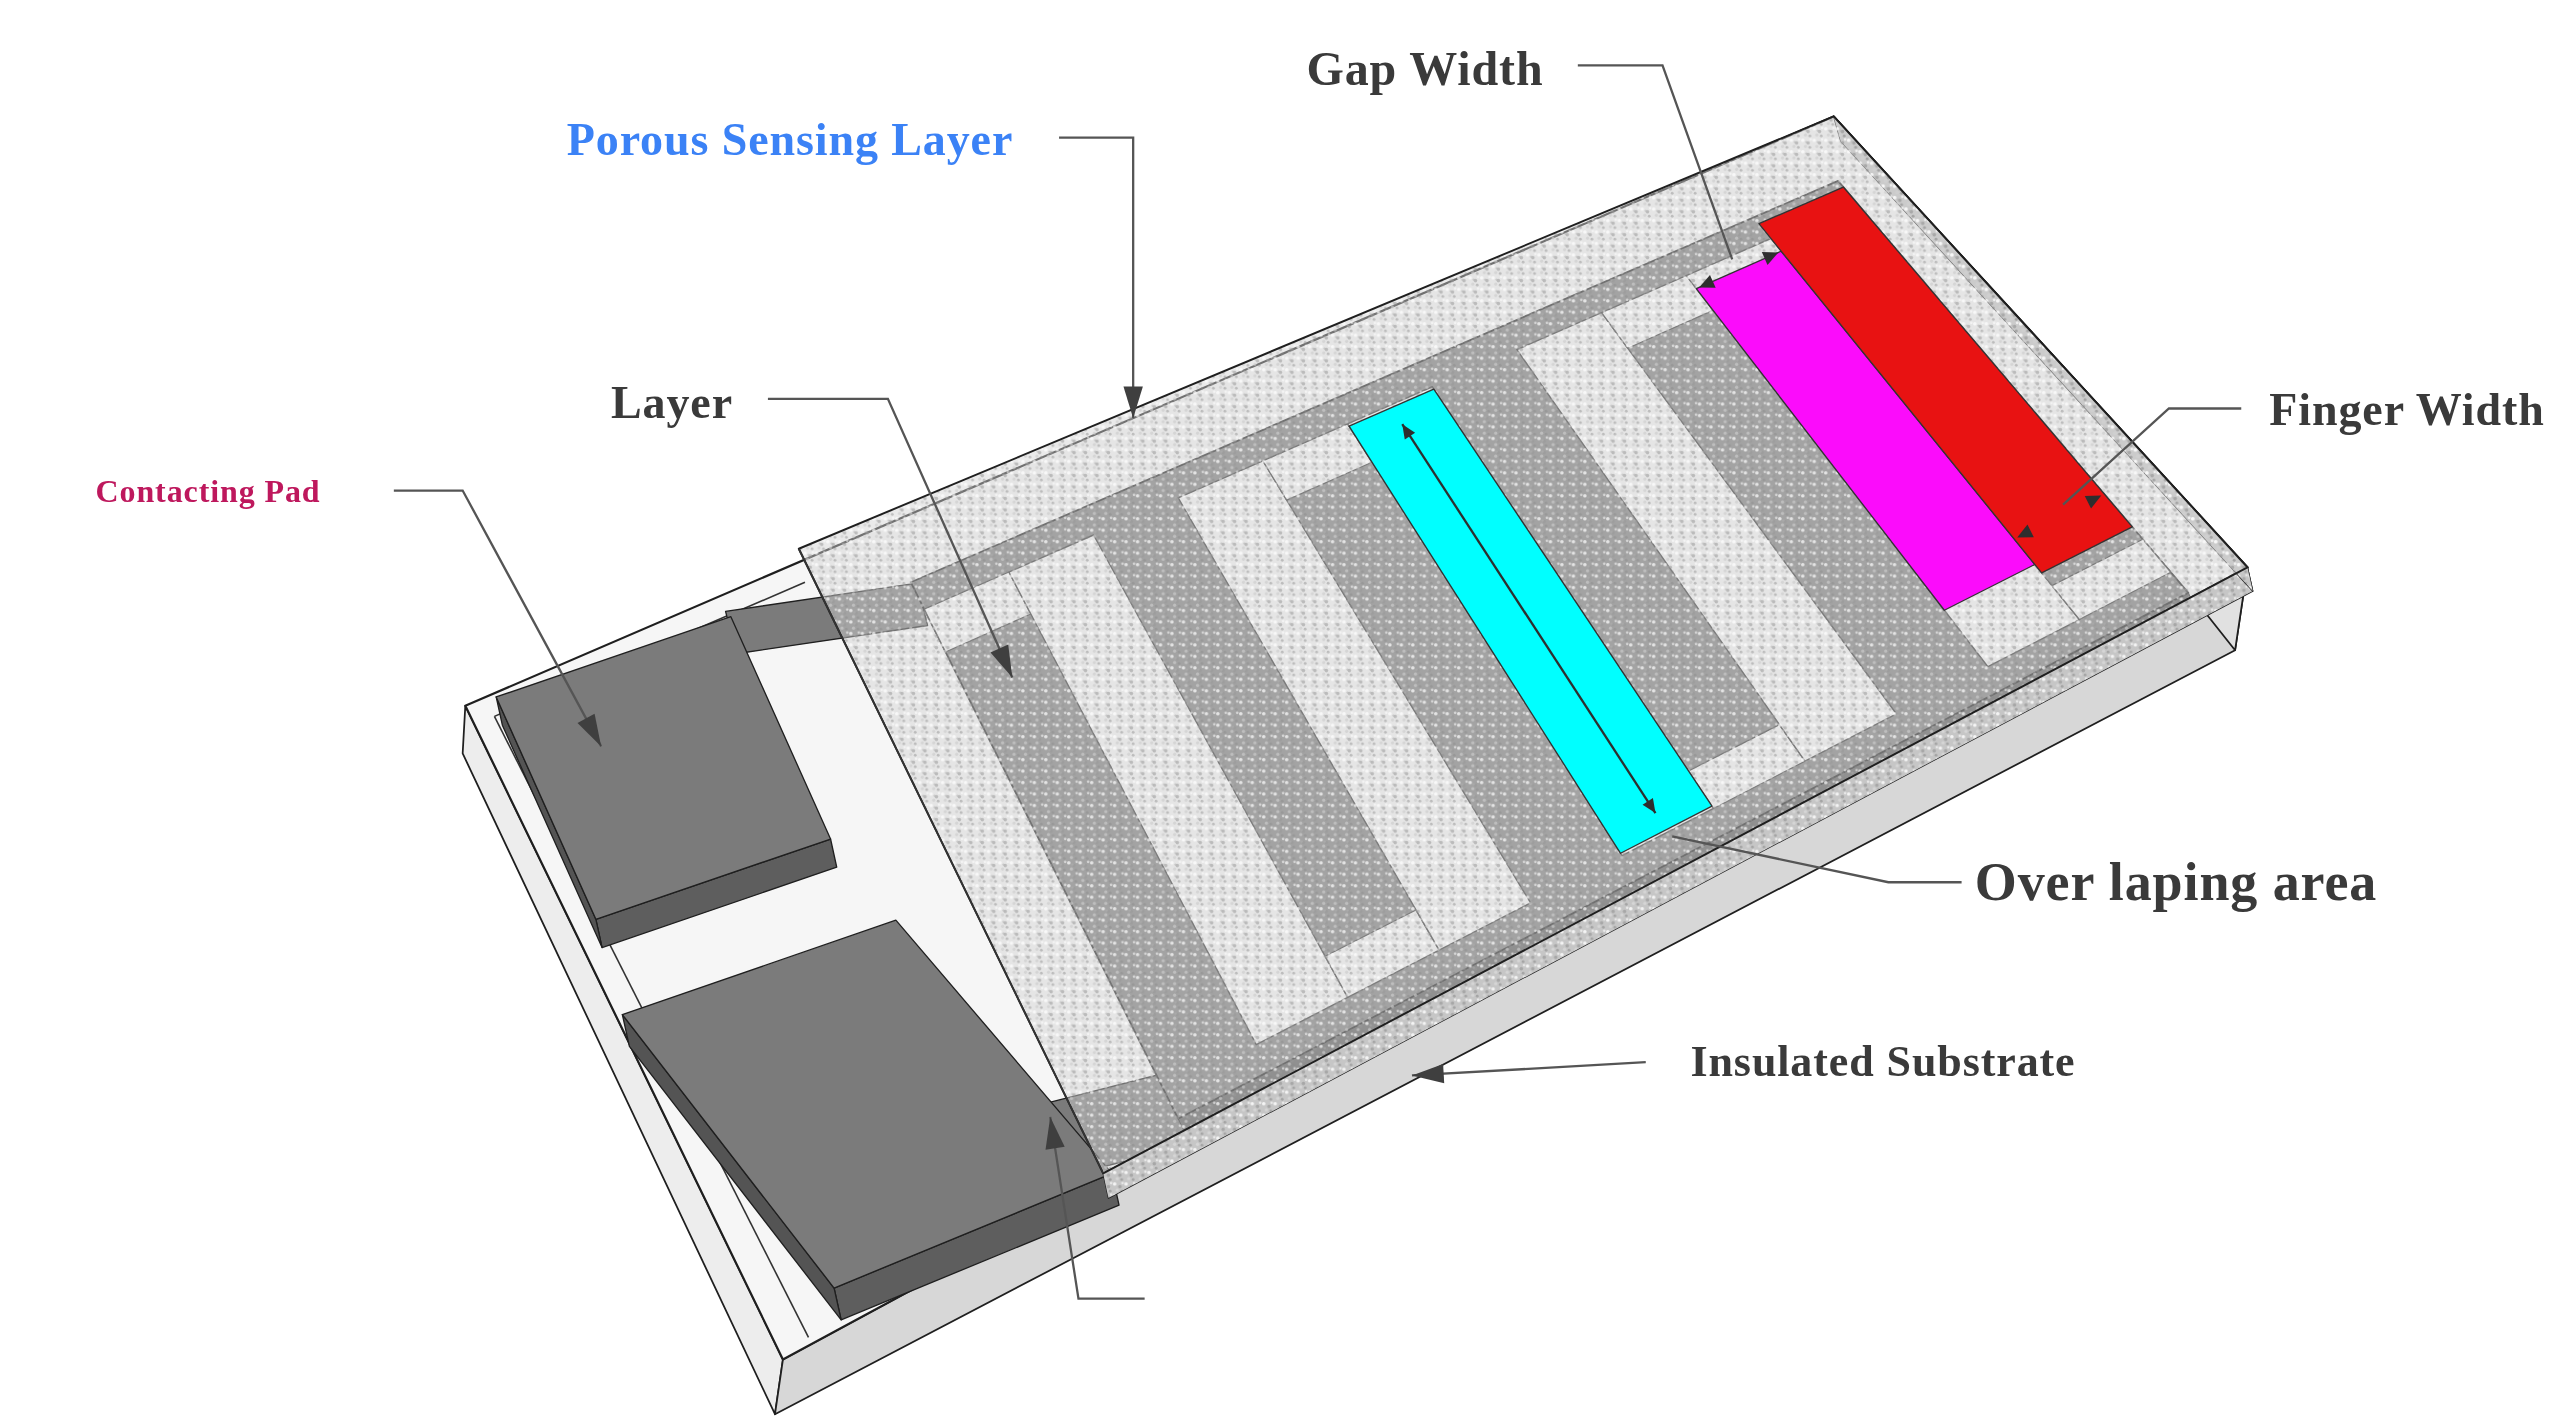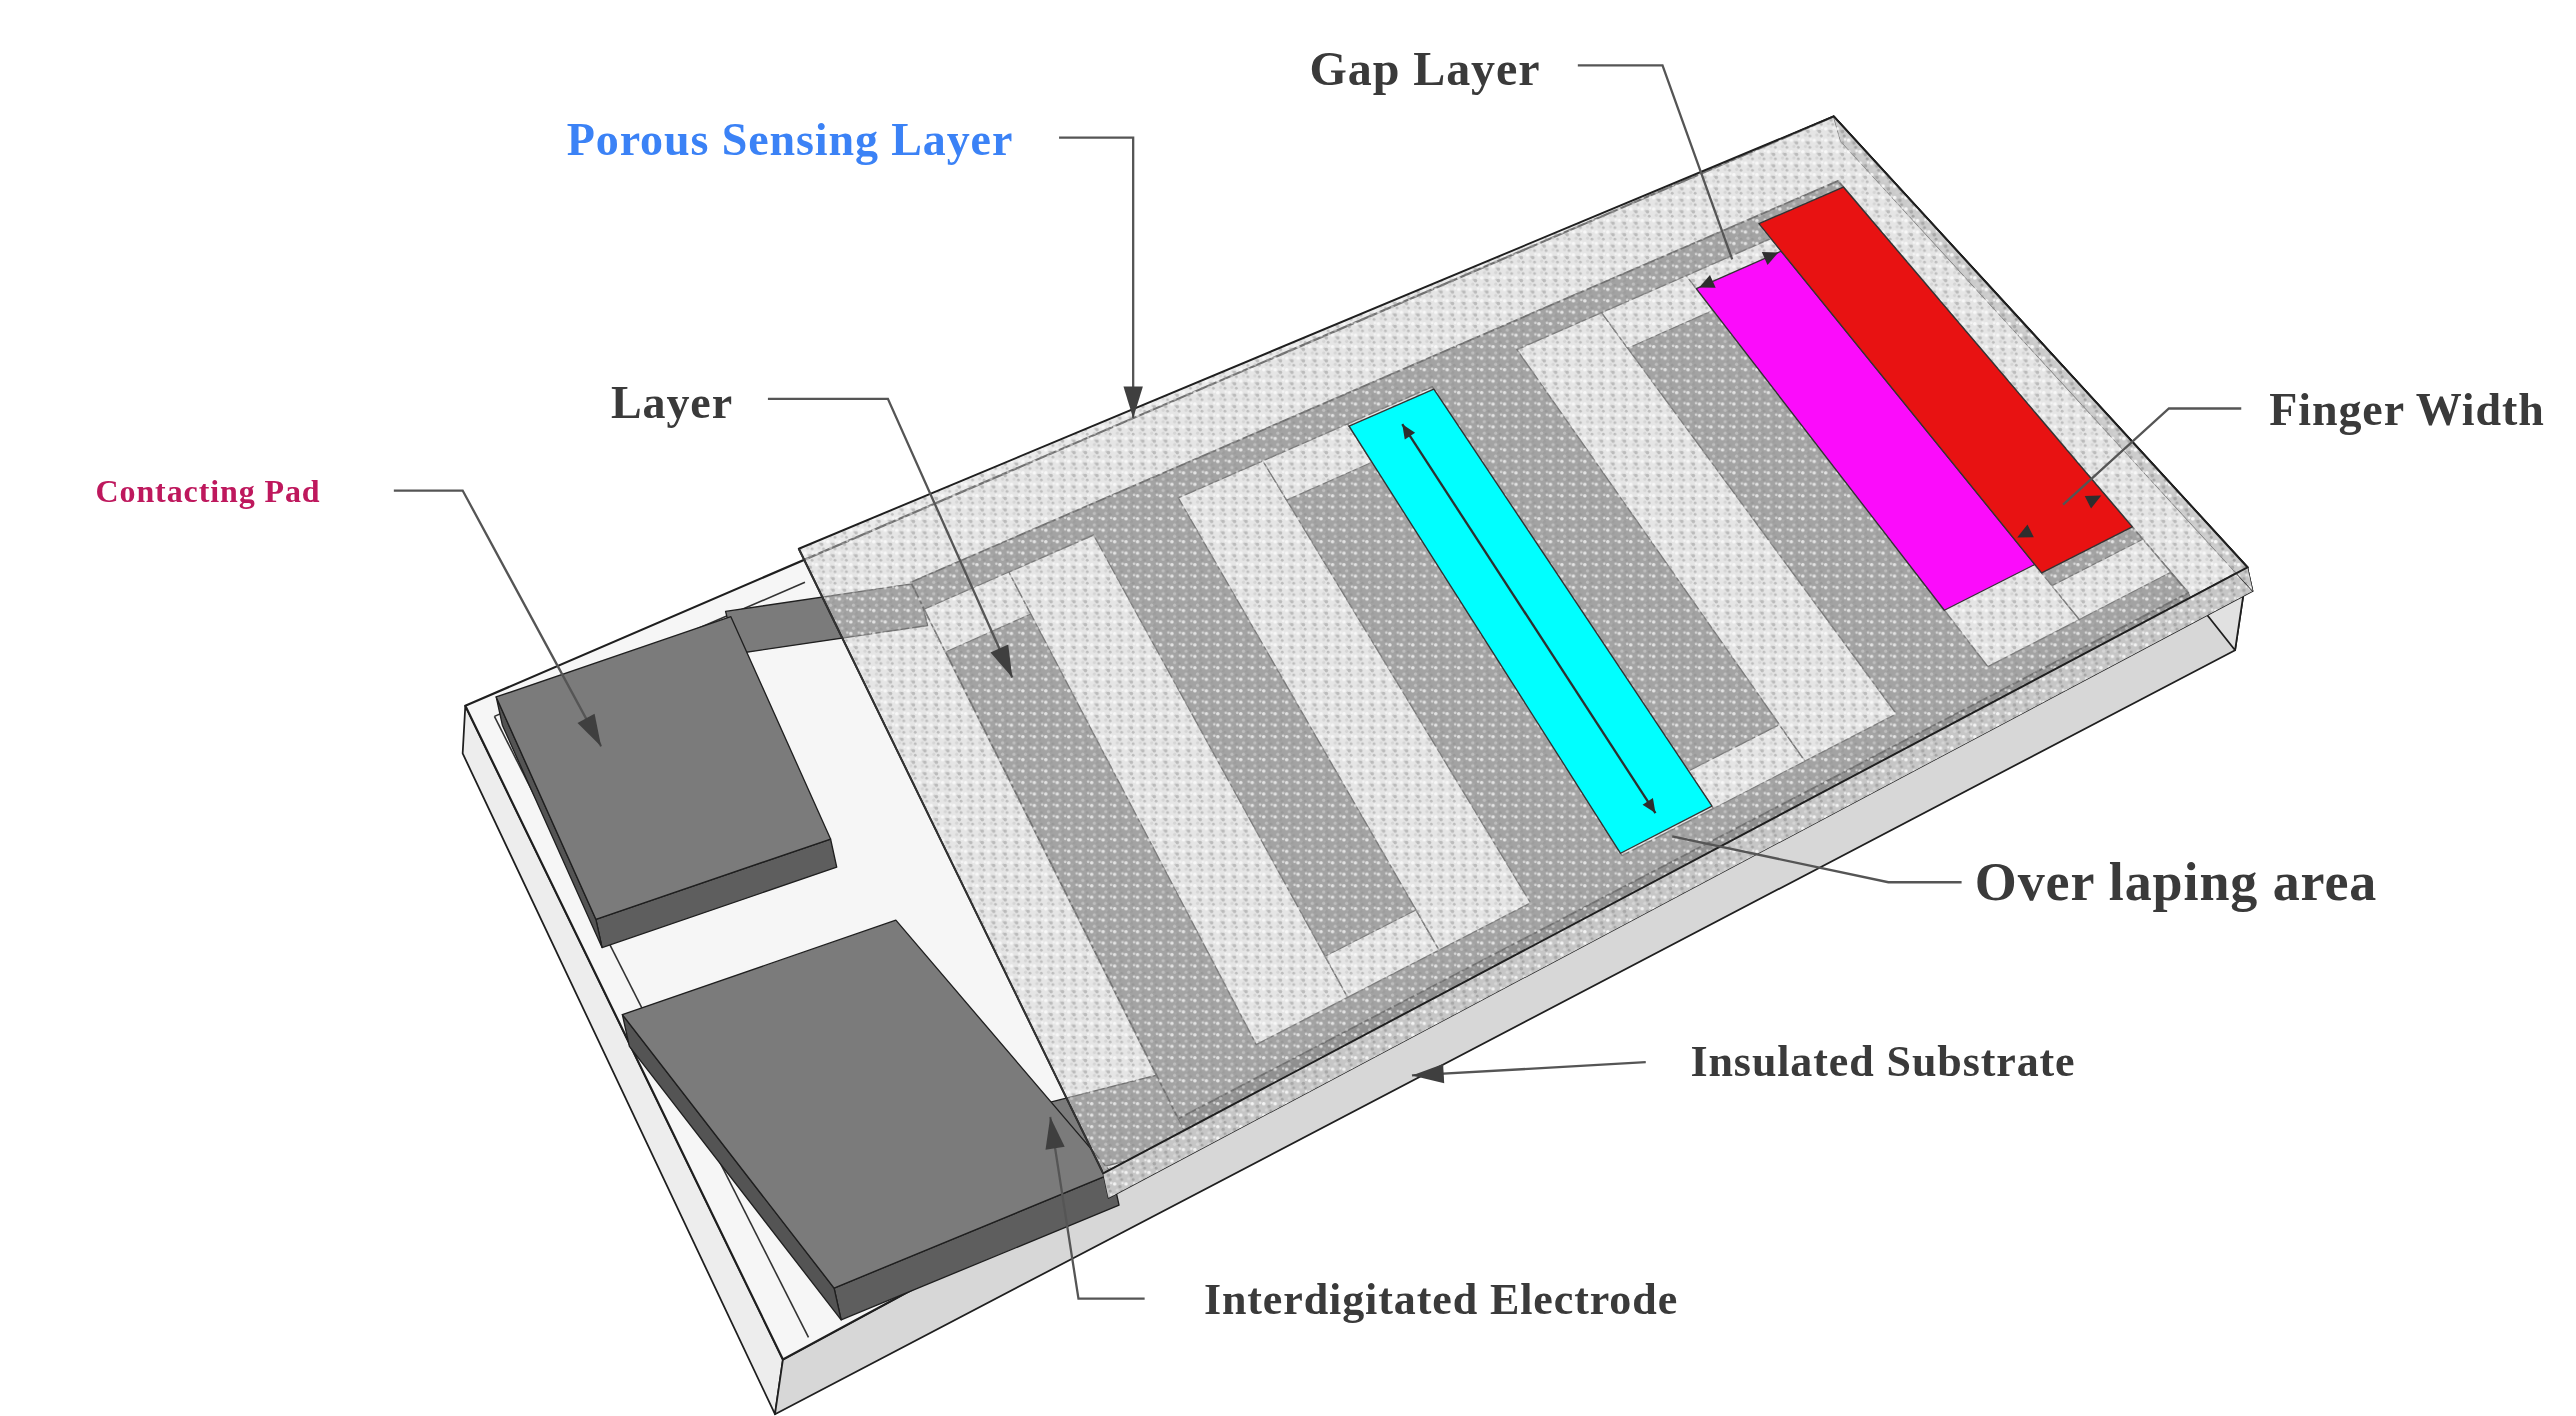--- a/index.html
+++ b/index.html
@@ -85,21 +85,20 @@
       <path d="M681,846L654.1874651183955,819.5786455074169L673.534216141313,809.1047147812167Z" fill="#3f3f3f" stroke="none" stroke-width="0" stroke-linejoin="round"></path>
       <path d="M2540,463L2458,463L2338,572" fill="none" stroke="#555555" stroke-width="2.6" stroke-linecap="butt"></path>
       <path d="M2223,1000L2140,1000L1895,948" fill="none" stroke="#555555" stroke-width="2.6" stroke-linecap="butt"></path>
       <path d="M1865,1204L1600,1219" fill="none" stroke="#555555" stroke-width="2.6" stroke-linecap="butt"></path>
       <path d="M1600,1219L1635.3208200141598,1205.983100464115L1636.5641128786583,1227.9479410702538Z" fill="#3f3f3f" stroke="none" stroke-width="0" stroke-linejoin="round"></path>
       <path d="M1297,1472L1222,1472L1190,1266" fill="none" stroke="#555555" stroke-width="2.6" stroke-linecap="butt"></path>
       <path d="M1190,1266L1206.3955955833542,1299.8848704507939L1184.656321392669,1303.2618450823568Z" fill="#3f3f3f" stroke="none" stroke-width="0" stroke-linejoin="round"></path>
     </svg>
 
   <span class="fig-label" style="left: 790px; top: 139px; font-size: 46px; color: #3b82f6;">Porous Sensing Layer</span>
-  <span class="fig-label" style="left: 1425px; top: 68px; font-size: 48px; color: rgb(58, 58, 58);">Gap Layer</span>
+  <span class="fig-label" style="left: 1425px; top: 68px; font-size: 48px; color: rgb(58, 58, 58);">Gap Width</span>
   <span class="fig-label" style="left: 672px; top: 402px; font-size: 46px; color: rgb(58, 58, 58);">Layer</span>
   <span class="fig-label" style="left: 208px; top: 491px; font-size: 32px; color: #be185d;">Contacting Pad</span>
   <span class="fig-label" style="left: 2407px; top: 409px; font-size: 46px; color: rgb(58, 58, 58); text-align: center;">Finger Width</span>
   <span class="fig-label" style="left: 2176px; top: 882px; font-size: 54px; color: rgb(58, 58, 58);">Over laping area</span>
   <span class="fig-label" style="left: 1883px; top: 1061px; font-size: 44px; color: rgb(58, 58, 58);">Insulated Substrate</span>
-  <span class="fig-label" style="left: 1441px; top: 1299px; font-size: 44px; color: rgb(58, 58, 58);">Interdigitated Electrode</span>
 </div>
 
 
 </body></html>

